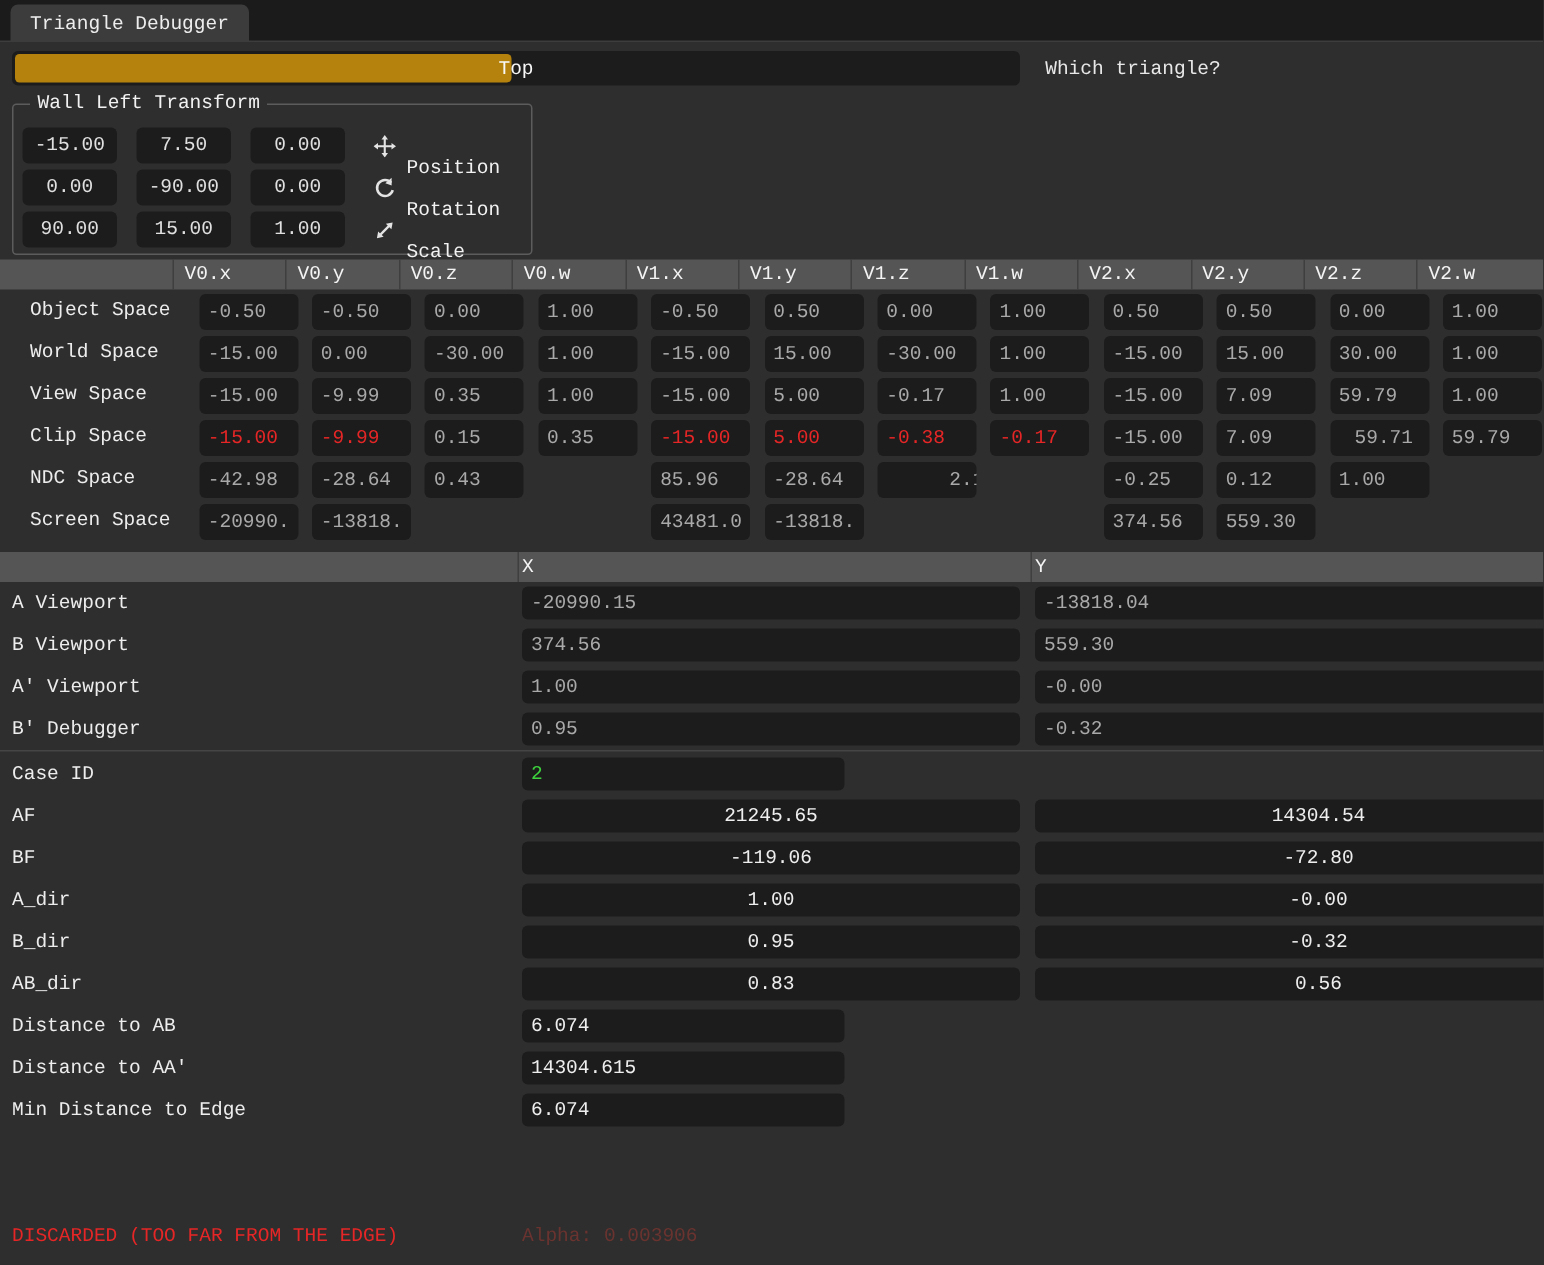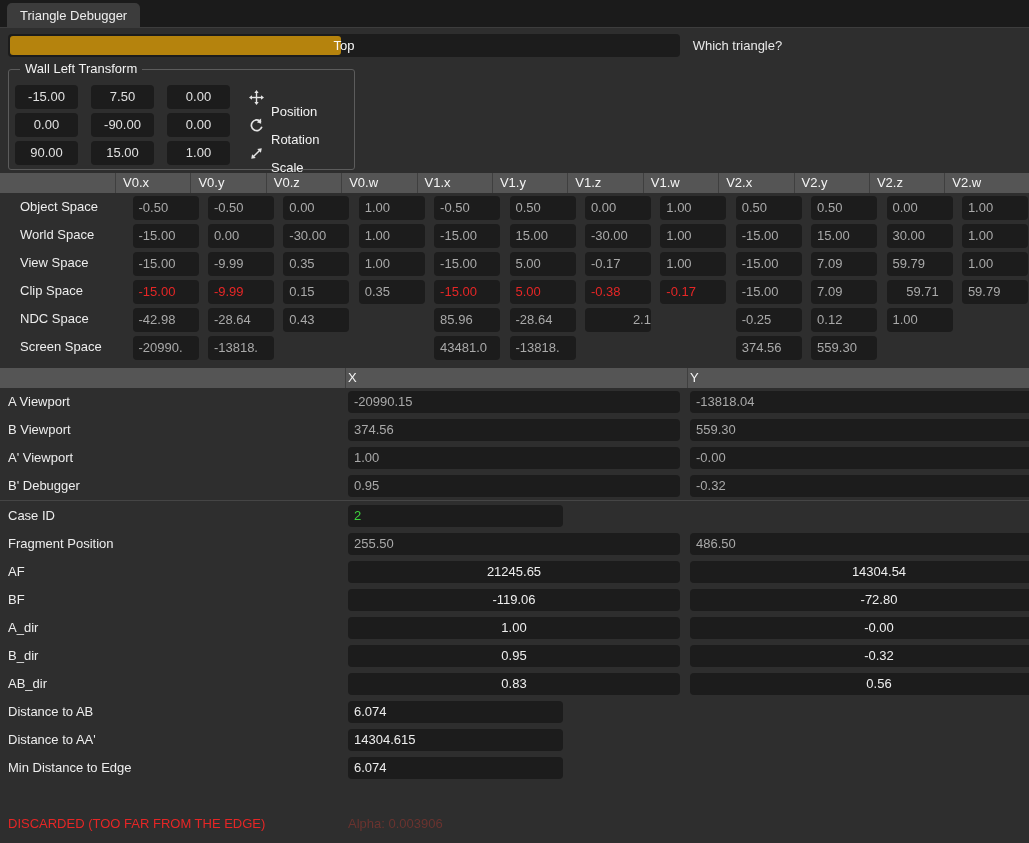--- a/index.html
+++ b/index.html
@@ -1,20 +1,20 @@
 <!DOCTYPE html>
 <html><head>
 <meta charset="utf-8">
 <style>
   * { margin:0; padding:0; box-sizing:border-box; }
   html,body { background:#2e2e2e; }
   #app {
     position:relative; width:1029px; height:843px; overflow:hidden;
     background:var(--background,#2e2e2e);
-    font-family:Liberation Sans, sans-serif;
+    font-family:Liberation Mono, monospace;
     font-size:13px; color:#e8e8e8;
   }
   
   .tabbar { position:absolute; top:0; left:0; width:100%; height:28px;
             background:var(--tabbar-bg,#1b1b1b); border-bottom:1px solid #3d3d3d; }
   .tab { position:absolute; left:7px; top:3px; height:25px; line-height:25px;
          padding:0 13px; background:var(--tab-bg,#3c3c3c); color:#ededed;
          border-radius:5px 5px 0 0; }
   
   .selector-row { position:absolute; top:34px; left:8px; height:23px; white-space:nowrap; }
@@ -264,25 +264,20 @@
           <div class="e-cell e-y e-left">-0.32</div>
         </div>
       </div>
     <div class="t2-sep"></div>
     <div id="t2-body-b">
         <div class="e-row">
           <div class="e-label">Case ID</div>
           <div class="e-cell e-x e-half e-green">2</div>
         </div>
         <div class="e-row">
-          <div class="e-label">Fragment Position</div>
-          <div class="e-cell e-x e-left">255.50</div>
-          <div class="e-cell e-y e-left">486.50</div>
-        </div>
-        <div class="e-row">
           <div class="e-label">AF</div>
           <div class="e-cell e-x e-center">21245.65</div>
           <div class="e-cell e-y e-center">14304.54</div>
         </div>
         <div class="e-row">
           <div class="e-label">BF</div>
           <div class="e-cell e-x e-center">-119.06</div>
           <div class="e-cell e-y e-center">-72.80</div>
         </div>
         <div class="e-row">

